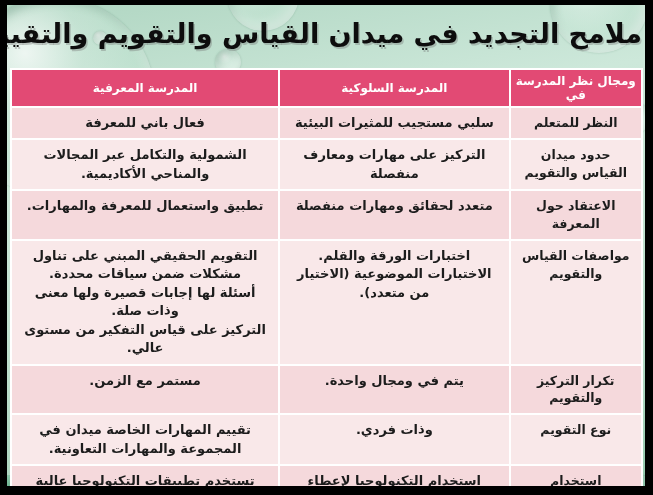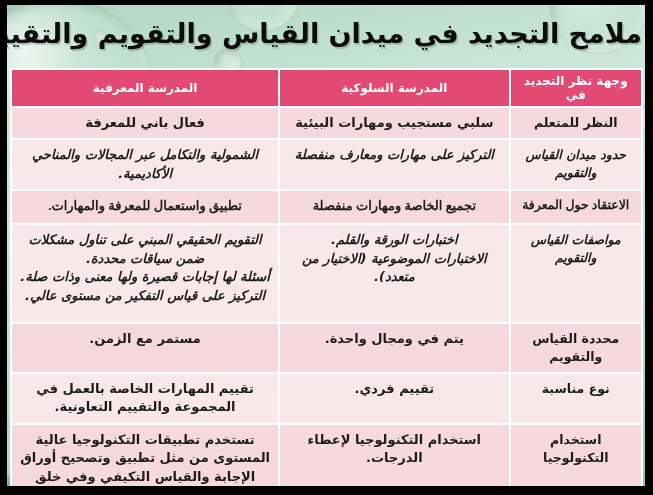--- a/index.html
+++ b/index.html
@@ -75,23 +75,23 @@
     font-size:12px;height:25px;padding:4px 4px;vertical-align:middle;
   }
   table.cmp td{
     font-size:13px;line-height:1.42;color:var(--cell_text);
     padding:6px 7px;white-space:pre-line;
   }
   table.cmp td.aspect-cell{font-size:12.5px;margin-top:24px;}
   tbody tr:nth-child(odd) td{background:var(--row_odd);}
   tbody tr:nth-child(even) td{background:var(--row_even);}
   tbody tr:nth-child(1) td{height:31px;}
-  tbody tr:nth-child(2) td{height:35px;font-style:italic;}
-  tbody tr:nth-child(3) td{height:34px;font-family:Liberation Serif, serif;}
-  tbody tr:nth-child(4) td{height:99px;font-style:italic;}
+  tbody tr:nth-child(2) td{height:35px;}
+  tbody tr:nth-child(3) td{height:34px;}
+  tbody tr:nth-child(4) td{height:99px;}
   tbody tr:nth-child(5) td{height:28px;}
   tbody tr:nth-child(6) td{height:36px;}
   tbody tr:nth-child(7) td{height:62px;}
   tbody tr:nth-child(8) td{height:56px;}
 </style>
 </head>
 <body>
 
 <div class="frame">
   <div class="slide">
@@ -112,58 +112,58 @@
     <h1 class="title">ملامح التجديد في ميدان القياس والتقويم والتقييم</h1>
 
     <table class="cmp">
       <colgroup>
         <col class="c-aspect">
         <col class="c-behavioral">
         <col class="c-cognitive">
       </colgroup>
       <thead>
         <tr>
-          <th>وجهة نظر التجديد في</th>
+          <th>ومجال نظر المدرسة في</th>
           <th>المدرسة السلوكية</th>
           <th>المدرسة المعرفية</th>
         </tr>
       </thead>
       <tbody>
           <tr>
             <td class="aspect-cell">النظر للمتعلم</td>
-            <td>سلبي مستجيب ومهارات البيئية</td>
+            <td>سلبي مستجيب للمثيرات البيئية</td>
             <td>فعال باني للمعرفة</td>
           </tr>
           <tr>
             <td class="aspect-cell">حدود ميدان القياس والتقويم</td>
             <td>التركيز على مهارات ومعارف منفصلة</td>
             <td>الشمولية والتكامل عبر المجالات والمناحي الأكاديمية.</td>
           </tr>
           <tr>
             <td class="aspect-cell">الاعتقاد حول المعرفة</td>
-            <td>تجميع الخاصة ومهارات منفصلة</td>
+            <td>متعدد لحقائق ومهارات منفصلة</td>
             <td>تطبيق واستعمال للمعرفة والمهارات.</td>
           </tr>
           <tr>
             <td class="aspect-cell">مواصفات القياس والتقويم</td>
             <td>اختبارات الورقة والقلم.
 الاختبارات الموضوعية (الاختيار من متعدد).</td>
             <td>التقويم الحقيقي المبني على تناول مشكلات ضمن سياقات محددة.
 أسئلة لها إجابات قصيرة ولها معنى وذات صلة.
 التركيز على قياس التفكير من مستوى عالي.</td>
           </tr>
           <tr>
-            <td class="aspect-cell">محددة القياس والتقويم</td>
+            <td class="aspect-cell">تكرار التركيز والتقويم</td>
             <td>يتم في ومجال واحدة.</td>
             <td>مستمر مع الزمن.</td>
           </tr>
           <tr>
-            <td class="aspect-cell">نوع مناسبة</td>
-            <td>تقييم فردي.</td>
-            <td>تقييم المهارات الخاصة بالعمل في المجموعة والتقييم التعاونية.</td>
+            <td class="aspect-cell">نوع التقويم</td>
+            <td>وذات فردي.</td>
+            <td>تقييم المهارات الخاصة ميدان في المجموعة والمهارات التعاونية.</td>
           </tr>
           <tr>
             <td class="aspect-cell">استخدام التكنولوجيا</td>
             <td>استخدام التكنولوجيا لإعطاء الدرجات.</td>
             <td>تستخدم تطبيقات التكنولوجيا عالية المستوى من مثل تطبيق وتصحيح أوراق الإجابة والقياس التكيفي وفي خلق بيئات ممثلة.</td>
           </tr>
         </tbody>
     </table>
 
   </div>

